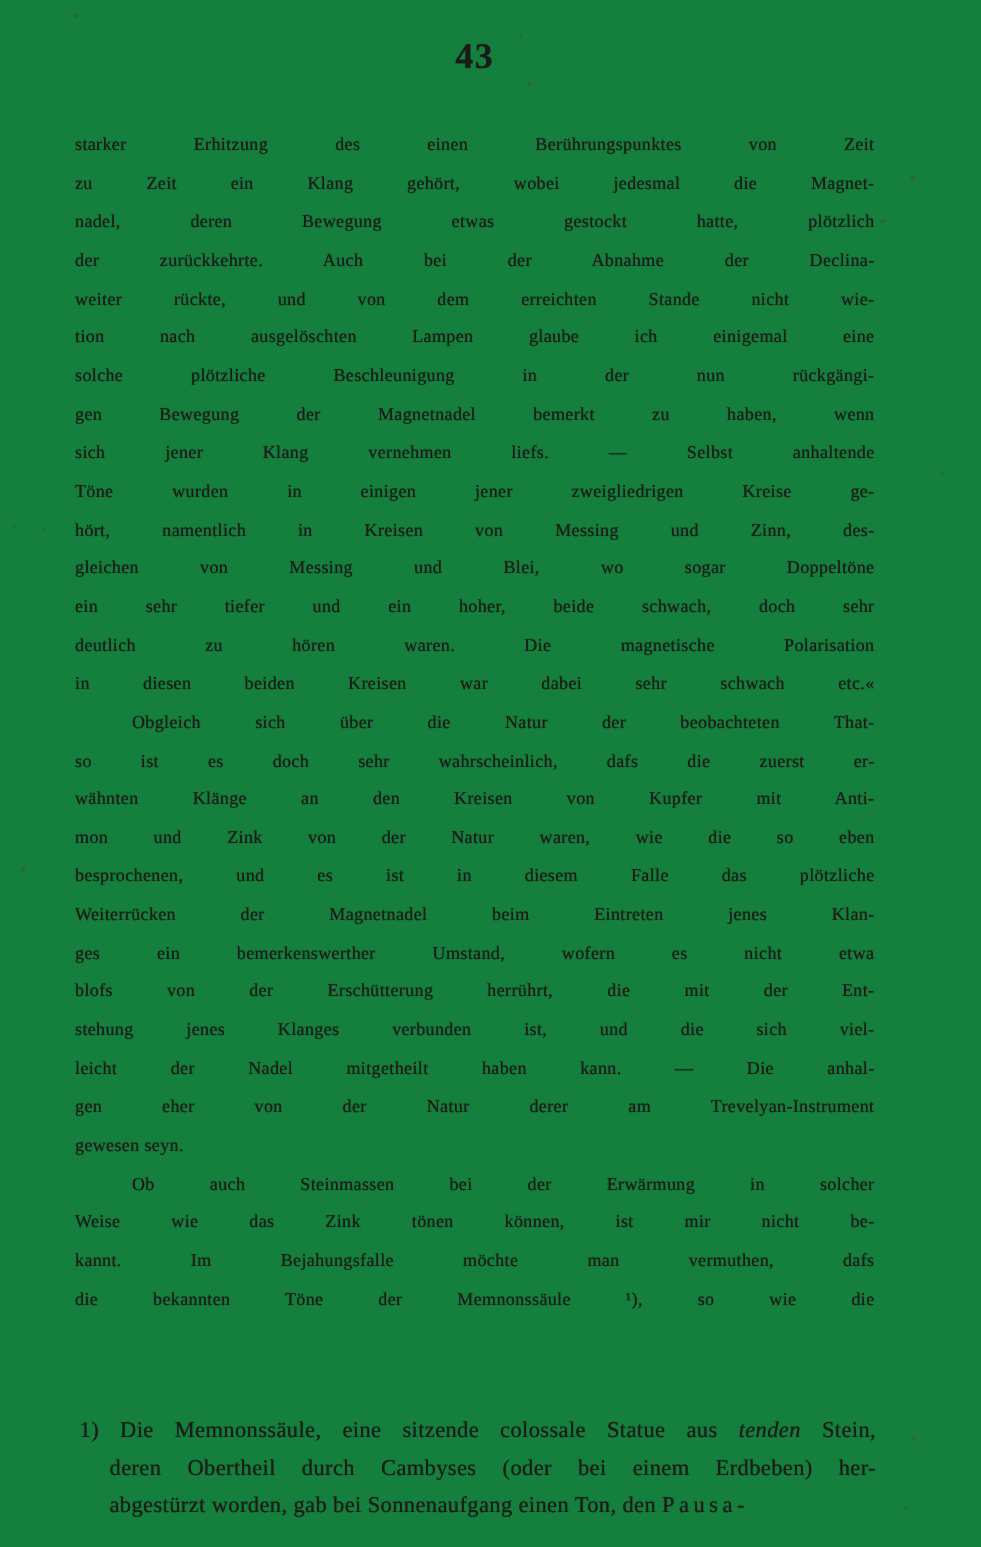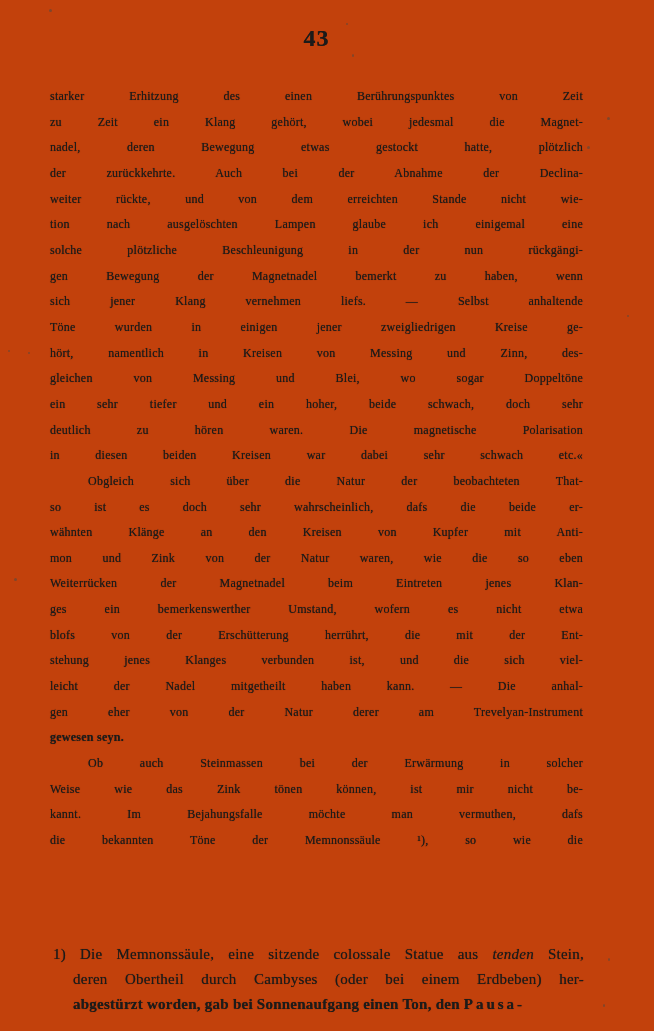--- a/index.html
+++ b/index.html
@@ -2,21 +2,21 @@
 <html><head>
 <meta charset="utf-8">
 <style>
   html, body { margin: 0; padding: 0; }
   body { width: 654px; height: 1031px; background: #f6f5f1; }
 
   .page {
     position: relative;
     width: 654px;
     height: 1031px;
-    background: #c2410c;
+    background: #15803d;
     font-family: "Liberation Serif", "DejaVu Serif", serif;
     color: #1c1b1a;
     overflow: hidden;
   }
 
   .pagenum {
     position: absolute;
     top: 25px;
     left: 50px;
     width: 533px;
@@ -36,21 +36,21 @@
     line-height: 25.65px;
   }
 
   .line {
     text-align: justify;
     text-align-last: justify;
     letter-spacing: 0.25px;
     text-shadow: 0 0 0.7px rgba(25,24,22,0.78);
     white-space: normal;
   }
-  .line.noj { text-align: left; text-align-last: left; font-weight: bold; }
+  .line.noj { text-align: left; text-align-last: left; }
   .line.ind { text-indent: 38px; }
 
   .footnote {
     position: absolute;
     top: 942px;
     left: 53px;
     width: 531px;
     font-size: 15px;
     line-height: 25px;
   }
@@ -86,23 +86,24 @@
         <div class="line">sich jener Klang vernehmen liefs. — Selbst anhaltende</div>
         <div class="line">Töne wurden in einigen jener zweigliedrigen Kreise ge-</div>
         <div class="line">hört, namentlich in Kreisen von Messing und Zinn, des-</div>
         <div class="line">gleichen von Messing und Blei, wo sogar Doppeltöne</div>
         <div class="line">ein sehr tiefer und ein hoher, beide schwach, doch sehr</div>
         <div class="line">deutlich zu hören waren. Die magnetische Polarisation</div>
         <div class="line">in diesen beiden Kreisen war dabei sehr schwach etc.«</div>
       </div>
       <div>
         <div class="line ind">Obgleich sich über die Natur der beobachteten That-</div>
-        <div class="line">so ist es doch sehr wahrscheinlich, dafs die beide er-</div>
+        <div class="line">so ist es doch sehr wahrscheinlich, dafs die zuerst er-</div>
         <div class="line">wähnten Klänge an den Kreisen von Kupfer mit Anti-</div>
         <div class="line">mon und Zink von der Natur waren, wie die so eben</div>
+        <div class="line">besprochenen, und es ist in diesem Falle das plötzliche</div>
         <div class="line">Weiterrücken der Magnetnadel beim Eintreten jenes Klan-</div>
         <div class="line">ges ein bemerkenswerther Umstand, wofern es nicht etwa</div>
         <div class="line">blofs von der Erschütterung herrührt, die mit der Ent-</div>
         <div class="line">stehung jenes Klanges verbunden ist, und die sich viel-</div>
         <div class="line">leicht der Nadel mitgetheilt haben kann. — Die anhal-</div>
         <div class="line">gen eher von der Natur derer am Trevelyan-Instrument</div>
         <div class="line noj">gewesen seyn.</div>
       </div>
       <div>
         <div class="line ind">Ob auch Steinmassen bei der Erwärmung in solcher</div>

